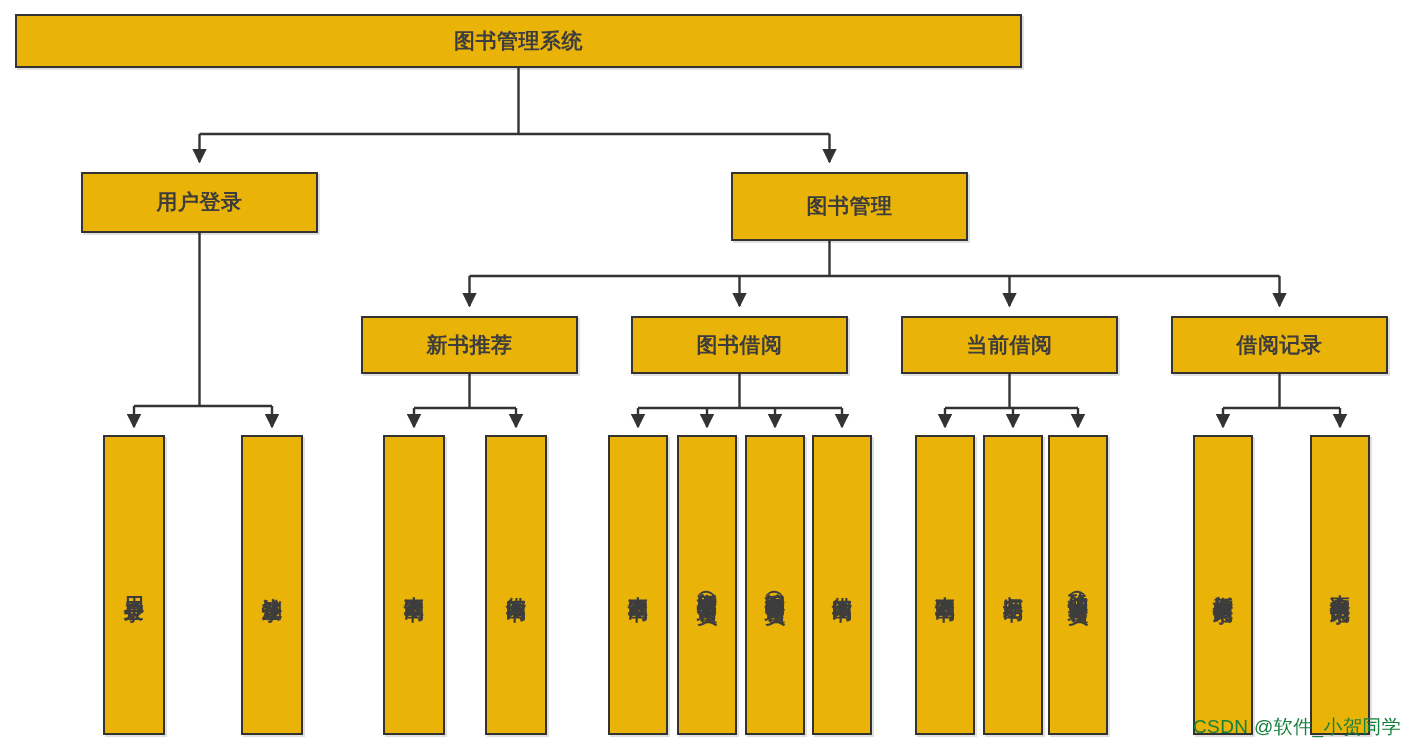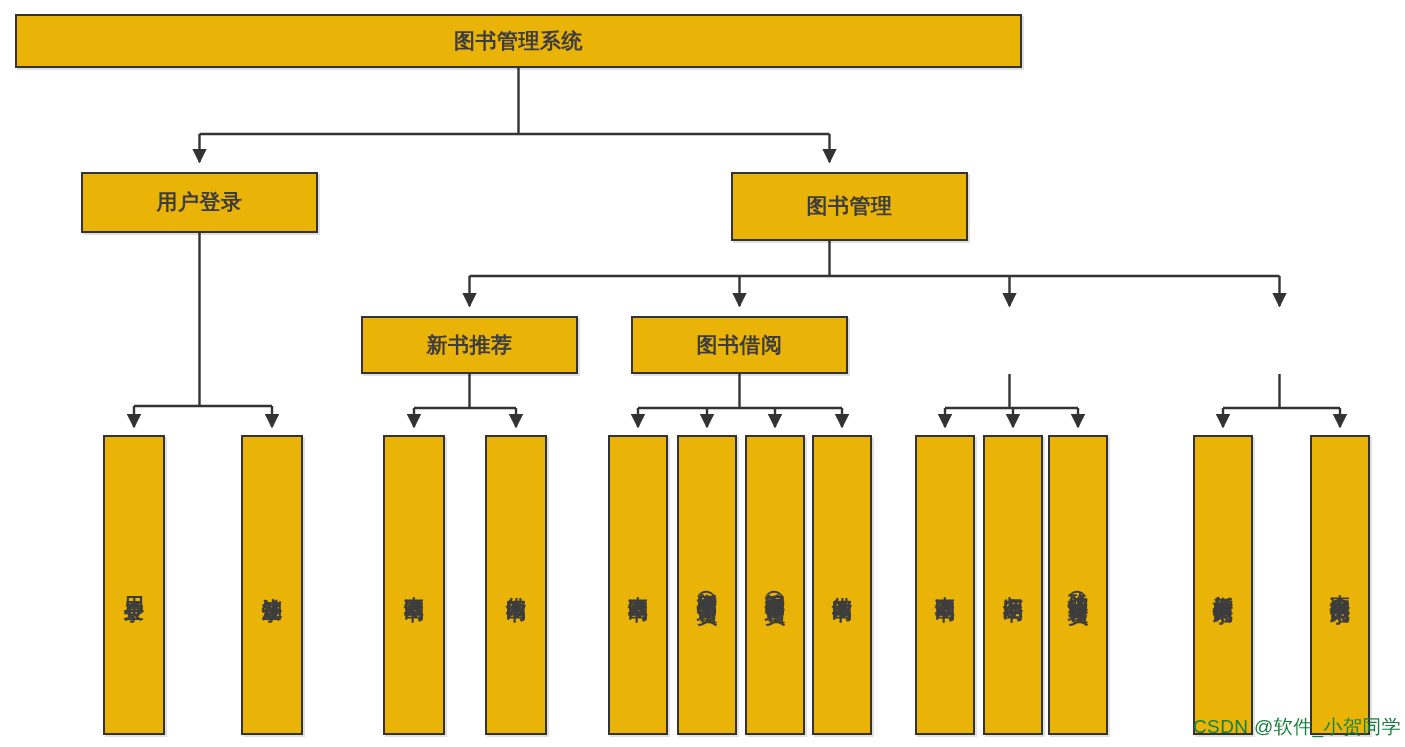--- a/index.html
+++ b/index.html
@@ -126,20 +126,26 @@
   <div class="node" style="left: 711px; top: 172px; width: 237px; height: 69px; margin-left: 20px;">
     <span class="lbl">图书管理</span>
   </div>
 
   <div class="node" style="left: 631px; top: 316px; width: 217px; height: 58px;">
     <span class="lbl">图书借阅</span>
   </div>
   <div class="node" style="left: 361px; top: 316px; width: 217px; height: 58px;">
     <span class="lbl">新书推荐</span>
   </div>
+  <div class="node" style="left: 901px; top: 316px; width: 217px; height: 58px;">
+    <span class="lbl">当前借阅</span>
+  </div>
+  <div class="node" style="left: 1171px; top: 316px; width: 217px; height: 58px;">
+    <span class="lbl">借阅记录</span>
+  </div>
 
   <div class="node vert" style="left: 103px; top: 435px; width: 62px; height: 300px;">
     <span class="lbl">用户登录</span>
   </div>
   <div class="node vert" style="left: 241px; top: 435px; width: 62px; height: 300px;">
     <span class="lbl">注销登录</span>
   </div>
   <div class="node vert" style="left: 383px; top: 435px; width: 62px; height: 300px;">
     <span class="lbl">查询图书</span>
   </div>

